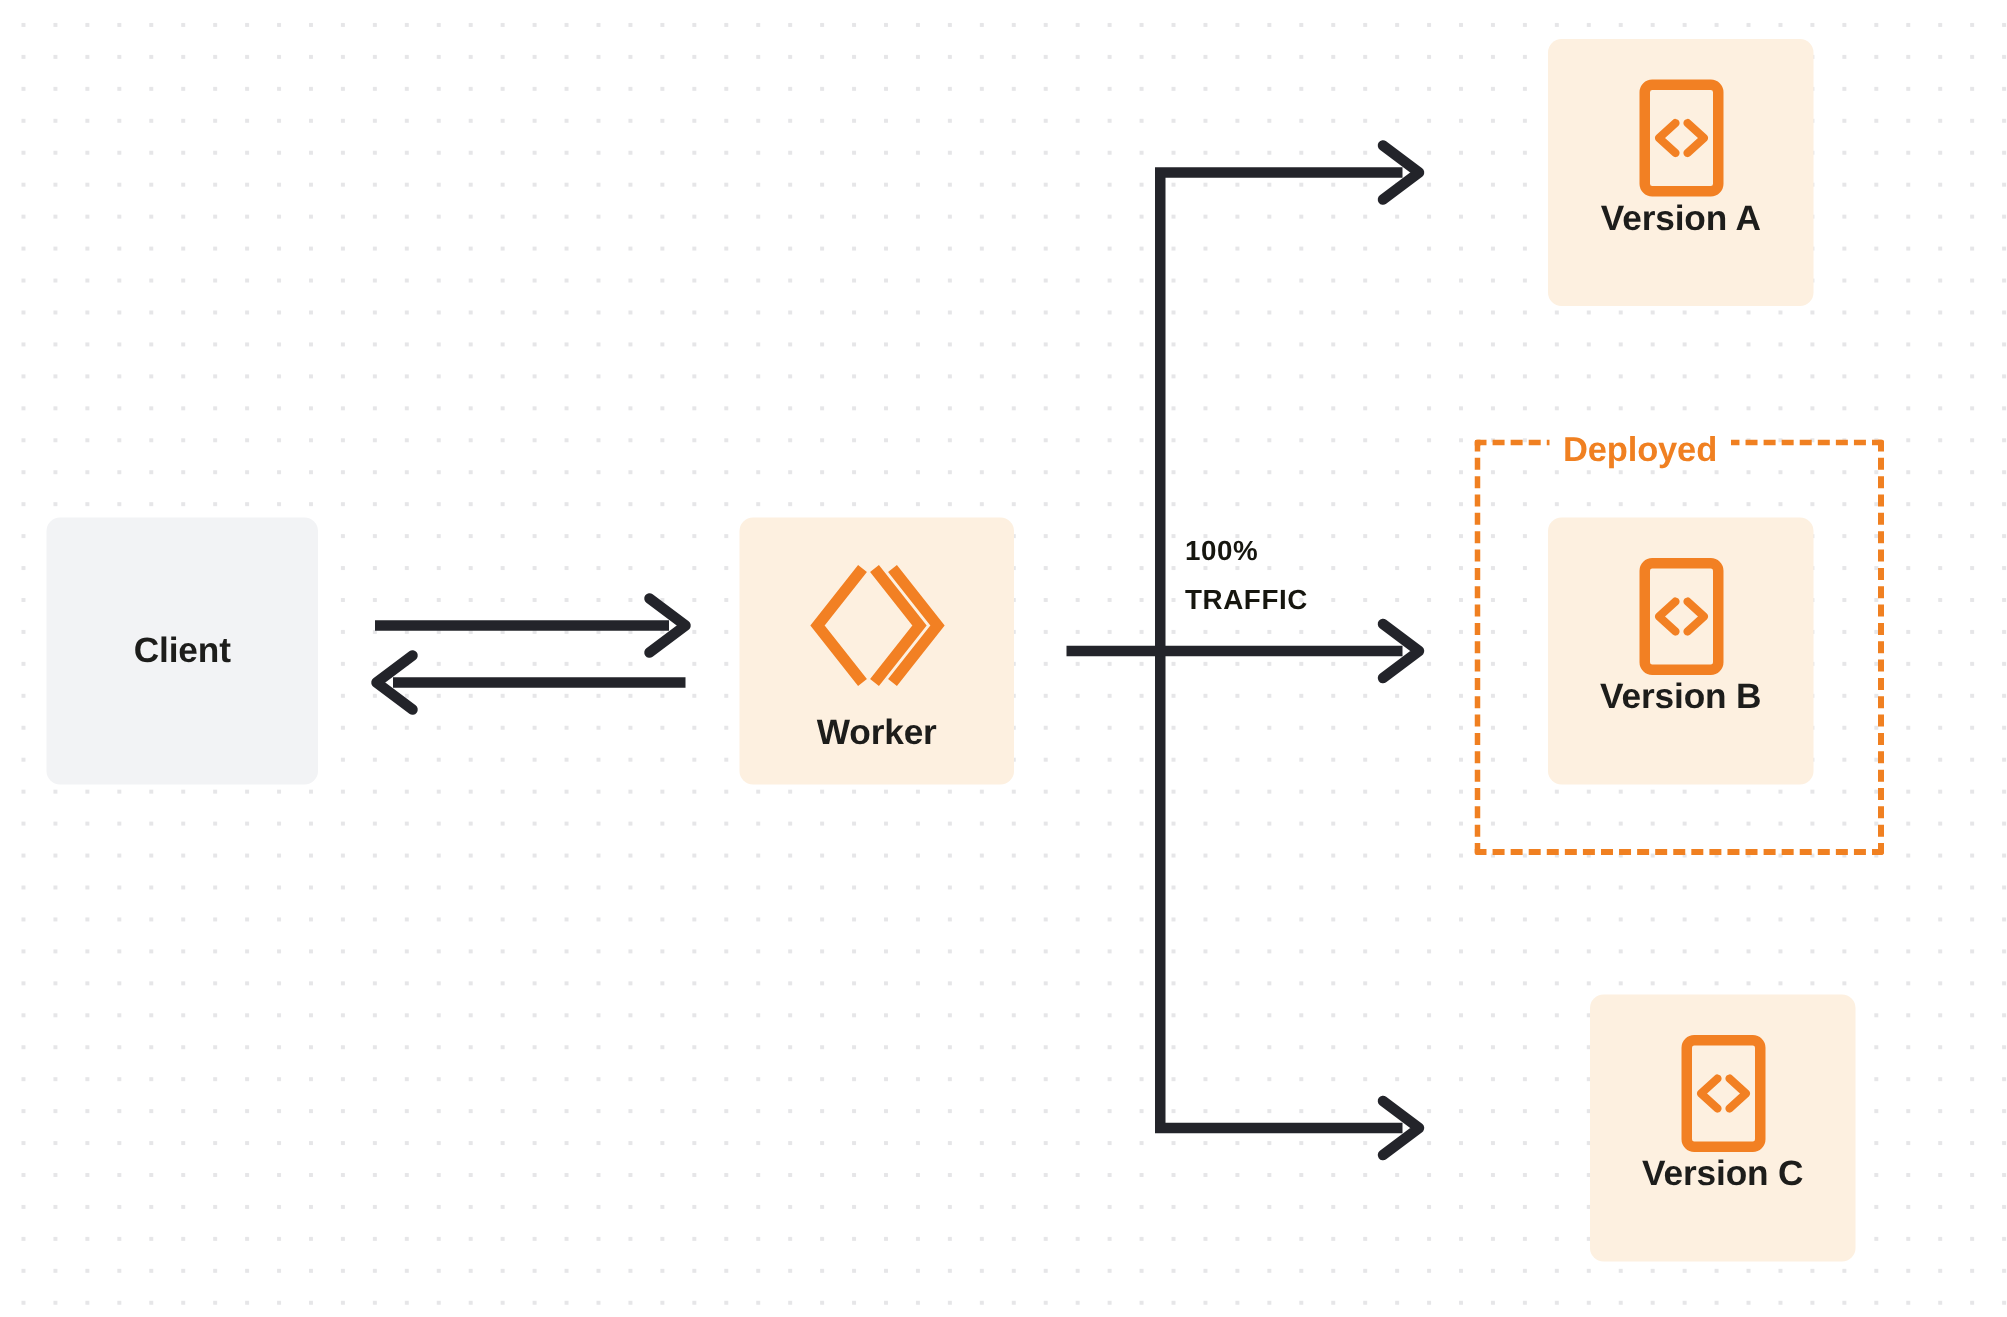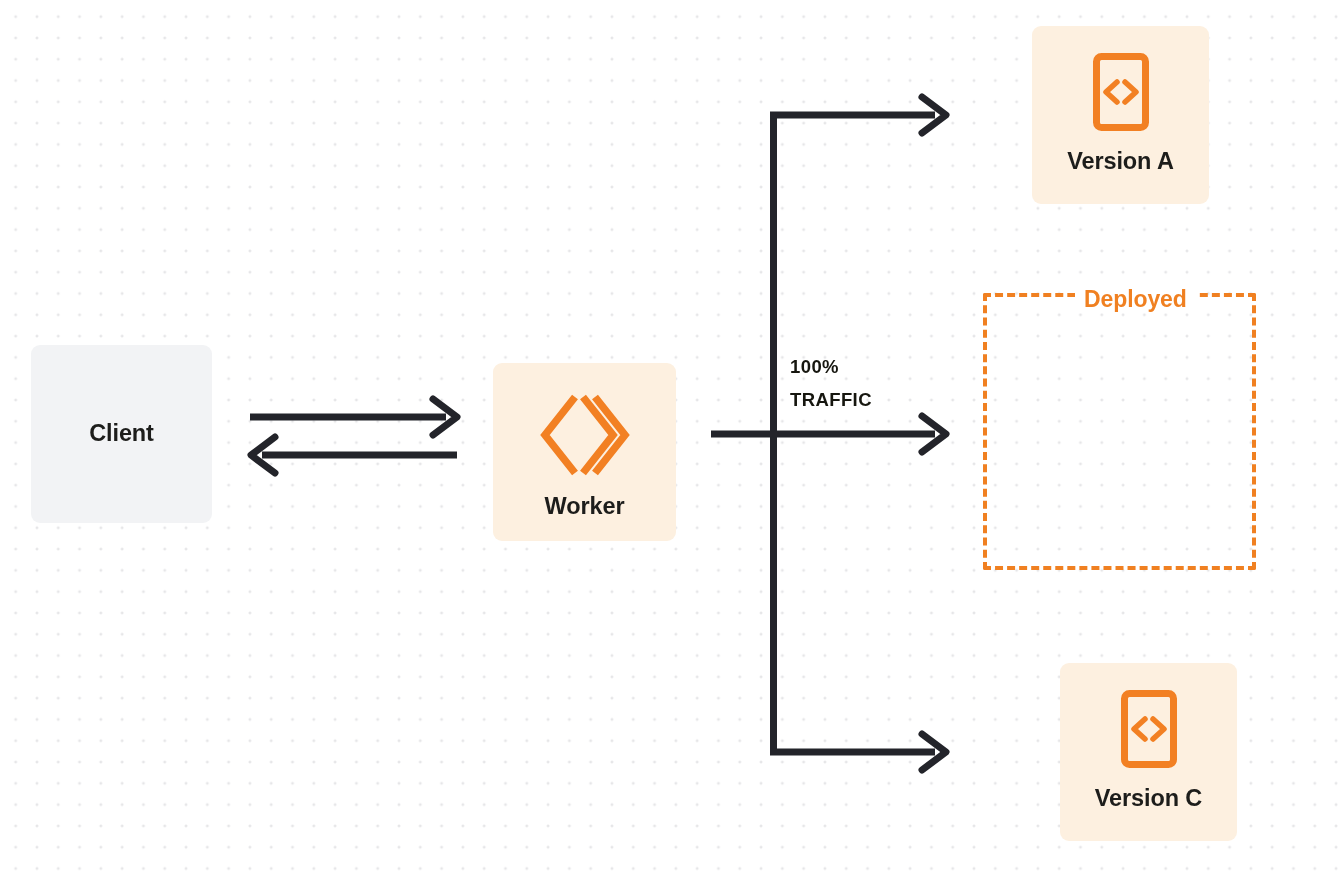--- a/index.html
+++ b/index.html
@@ -43,38 +43,38 @@
     left: 31px;
     top: 345px;
     width: 181px;
     height: 178px;
     background: #f2f3f5;
   }
 
   
   #worker-node {
     left: 493px;
-    top: 363px;
+    top: 345px;
     width: 183px;
     height: 178px;
     background: #fdf0e0;
     justify-content: flex-start;
     padding-top: 28px;
   }
   #worker-node .node-label { margin-top: 16px; }
 
   
   .version-node {
     width: 177px;
     height: 178px;
     background: #fdf0e0;
     justify-content: flex-start;
     padding-top: 26px;
   }
-  .version-node .node-label { margin-top: 18px; }
+  .version-node .node-label { margin-top: 2px; }
   #version-a-node { left: 1032px; top: 26px; }
   #version-b-node { left: 1032px; top: 345px; }
   #version-c-node { left: 1060px; top: 663px; }
 
   .icon-wrap {
     line-height: 0;
     display: block;
   }
 
   
@@ -84,21 +84,21 @@
     top: 293px;
     width: 273px;
     height: 277px;
     box-sizing: border-box;
     border: 4px dashed #f08021;
     border-radius: 2px;
     pointer-events: none;
   }
   #deployed-label {
     position: absolute;
-    left: 1075px;
+    left: 1033px;
     top: 285px;
     padding: 0 9px;
     background: #ffffff;
     font-size: 23px;
     font-weight: bold;
     color: #f08021;
     letter-spacing: -0.1px;
     line-height: 28px;
     white-space: nowrap;
   }
@@ -198,27 +198,39 @@
         <rect x="4.5" y="4.5" width="49" height="71" rx="5" ry="5" fill="none" stroke="#f28023" stroke-width="7"></rect>
         <g fill="none" stroke="#f28023" stroke-width="5.5" stroke-linecap="round" stroke-linejoin="round">
           <path d="M25 30 L 14 40 L 25 50"></path>
           <path d="M33 30 L 44 40 L 33 50"></path>
         </g>
       </svg>
     </span>
     <span class="node-label">Version A</span>
   </div>
 
-
-  <div id="version-c-node" class="node version-node">
+  <div id="version-b-node" class="node version-node">
     <span class="icon-wrap">
       <svg width="58" height="80" viewBox="0 0 58 80" xmlns="http://www.w3.org/2000/svg">
         <rect x="4.5" y="4.5" width="49" height="71" rx="5" ry="5" fill="none" stroke="#f28023" stroke-width="7"></rect>
         <g fill="none" stroke="#f28023" stroke-width="5.5" stroke-linecap="round" stroke-linejoin="round">
           <path d="M25 30 L 14 40 L 25 50"></path>
           <path d="M33 30 L 44 40 L 33 50"></path>
         </g>
       </svg>
     </span>
+    <span class="node-label">Version B</span>
+  </div>
+
+  <div id="version-c-node" class="node version-node">
+    <span class="icon-wrap">
+      <svg width="58" height="80" viewBox="0 0 58 80" xmlns="http://www.w3.org/2000/svg">
+        <rect x="4.5" y="4.5" width="49" height="71" rx="5" ry="5" fill="none" stroke="#f28023" stroke-width="7"></rect>
+        <g fill="none" stroke="#f28023" stroke-width="5.5" stroke-linecap="round" stroke-linejoin="round">
+          <path d="M25 30 L 14 40 L 25 50"></path>
+          <path d="M33 30 L 44 40 L 33 50"></path>
+        </g>
+      </svg>
+    </span>
     <span class="node-label">Version C</span>
   </div>
 
 </div>
 
 </body></html>

